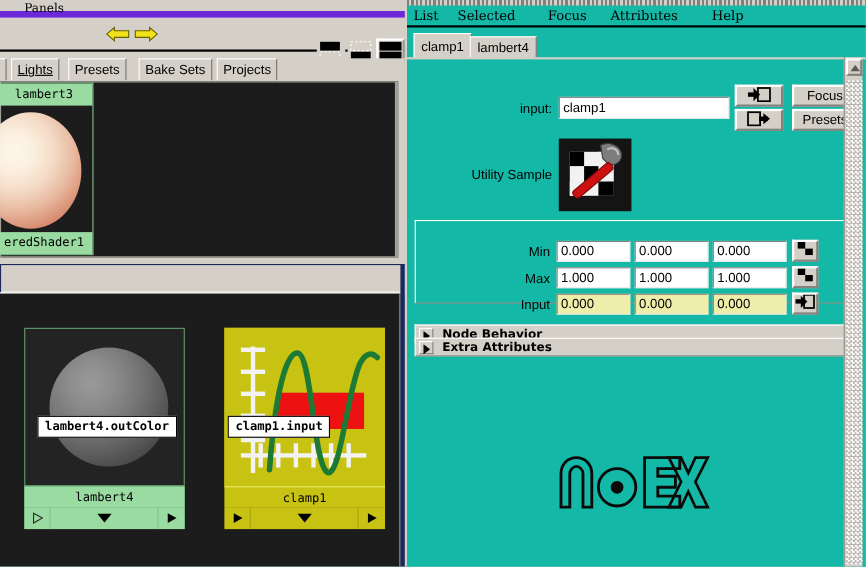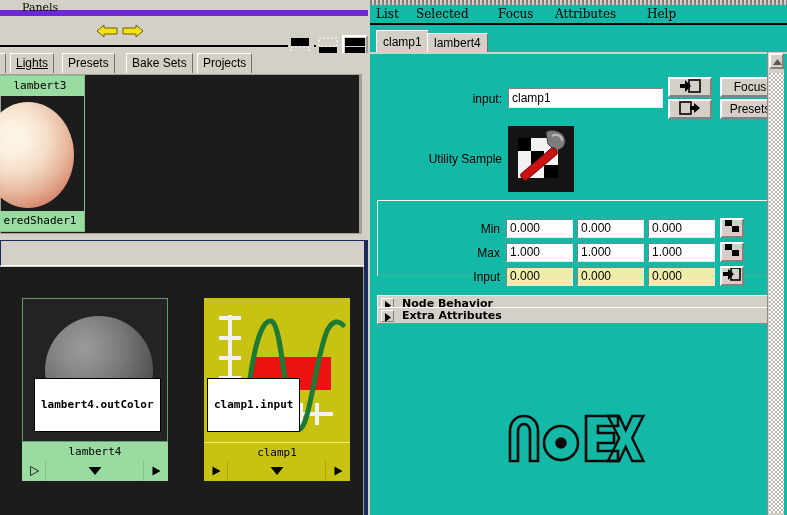--- a/index.html
+++ b/index.html
@@ -141,21 +141,21 @@
   #node-clamp1 .node-title { background:#c8c312; border-top:1px solid #f2ee6b; }
   #node-clamp1 .node-btns { background:#c8c312; }
   #node-clamp1 .node-btn { border-right:1px solid #a8a40c; }
   #node-clamp1 .node-btn:last-child { border-right:none; }
 
   
   .conn-label {
     position:absolute;
     background:#fff; border:1px solid #000;
     font-family:"DejaVu Sans Mono", monospace; font-weight:bold; font-size:11px;
-    line-height:16px; padding:18px 6px; white-space:nowrap;
+    line-height:16px; padding:1px 6px; white-space:nowrap;
     z-index:20;
   }
   #conn-label-out { left:34px; top:378px; }
   #conn-label-in  { left:207px; top:378px; }
 
   
   #right-pane {
     position:absolute; left:370px; top:0; width:417px; height:515px;
     background:#14b8a6;
   }

